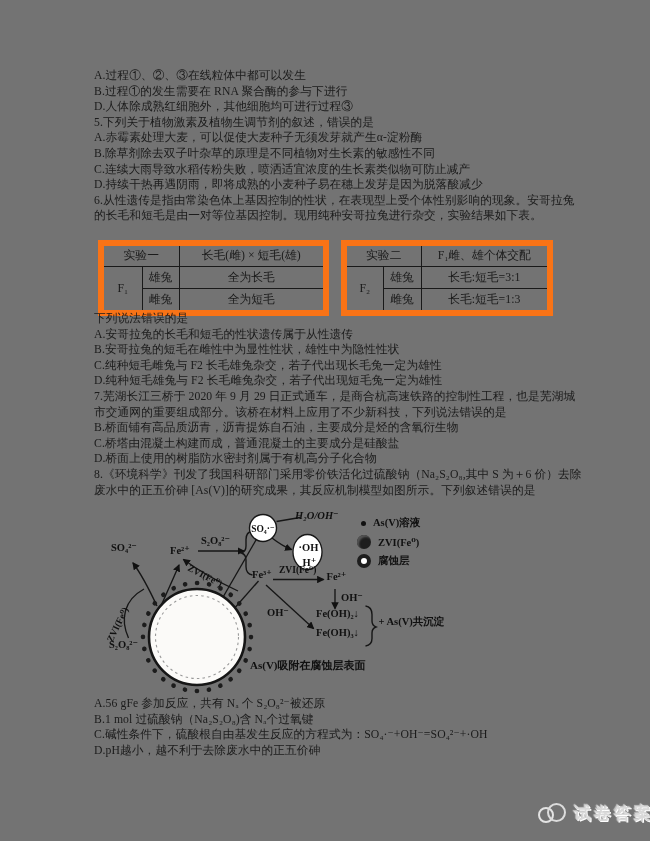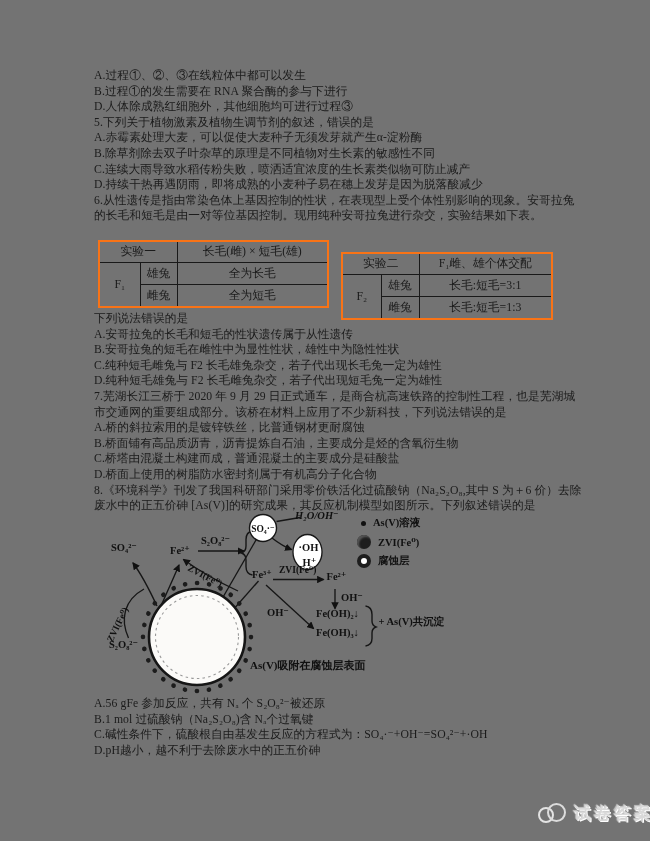--- a/index.html
+++ b/index.html
@@ -2,25 +2,25 @@
 <html><head>
 <meta charset="utf-8">
 <style>
   html,body{margin:0;padding:0;background:#888;}
   .page{position:relative;width:650px;height:841px;background:#737373;overflow:hidden;
         font-family:"Liberation Serif","DejaVu Serif",serif;color:#1b1b1b;padding-left:46px;}
   .col{position:absolute;left:94px;width:490px;}
   #blockA{top:68px;} #blockB{top:311px;} #blockC{top:696px;}
   .ln{height:15.6px;line-height:15.6px;font-size:11.7px;letter-spacing:.1px;white-space:nowrap;}
   
-  .gtable{position:absolute;border-collapse:collapse;table-layout:fixed;font-size:11.8px;border:2px solid #f97316;}
+  .gtable{position:absolute;border-collapse:collapse;table-layout:fixed;font-size:11.8px;border:6px solid #f97316;}
   .gtable td{border:1.5px solid #191919;text-align:center;vertical-align:middle;padding:0;line-height:1;}
   .gtable tr.hd td{height:20px;} .gtable tr.dr td{height:21px;}
   #table1{left:98px;top:240px;width:231px;}
-  #table2{left:341px;top:252px;width:212px;border-radius:21px;}
+  #table2{left:341px;top:240px;width:212px;border-radius:21px;}
   
   .diagram{position:absolute;left:95px;top:505px;width:460px;height:192px;}
   .diagram svg{position:absolute;left:0;top:0;}
   .dlab{position:absolute;font-weight:bold;font-size:10.5px;line-height:12px;white-space:nowrap;color:#101010;}
   .dlab.small{font-size:9.5px;}
   .rot-curve{transform:rotate(27deg);transform-origin:left top;}
   .rot-left{transform:rotate(-64deg);transform-origin:left bottom;}
   .legend-row{position:absolute;display:flex;align-items:center;gap:7px;height:16px;}
   .sym-dot{width:5px;height:5px;border-radius:50%;background:#111;}
   .sym-zvi{width:14px;height:14px;border-radius:50%;background:#1e1e1e;box-shadow:inset 2px 2px 2px #555;}
@@ -99,21 +99,20 @@
     </table>
 
   <div class="col" id="blockB">
     <div class="ln">下列说法错误的是</div>
     <div class="ln">A.安哥拉兔的长毛和短毛的性状遗传属于从性遗传</div>
     <div class="ln">B.安哥拉兔的短毛在雌性中为显性性状，雄性中为隐性性状</div>
     <div class="ln">C.纯种短毛雌兔与 F2 长毛雄兔杂交，若子代出现长毛兔一定为雄性</div>
     <div class="ln">D.纯种短毛雄兔与 F2 长毛雌兔杂交，若子代出现短毛兔一定为雄性</div>
     <div class="ln">7.芜湖长江三桥于 2020 年 9 月 29 日正式通车，是商合杭高速铁路的控制性工程，也是芜湖城</div>
     <div class="ln">市交通网的重要组成部分。该桥在材料上应用了不少新科技，下列说法错误的是</div>
-    <div class="ln">A.桥的斜拉索用的是镀锌铁丝，比普通钢材更耐腐蚀</div>
     <div class="ln">B.桥面铺有高品质沥青，沥青提炼自石油，主要成分是烃的含氧衍生物</div>
     <div class="ln">C.桥塔由混凝土构建而成，普通混凝土的主要成分是硅酸盐</div>
     <div class="ln">D.桥面上使用的树脂防水密封剂属于有机高分子化合物</div>
     <div class="ln">8.《环境科学》刊发了我国科研部门采用零价铁活化过硫酸钠（Na₂S₂O₈,其中 S 为＋6 价）去除</div>
     <div class="ln">废水中的正五价砷 [As(V)]的研究成果，其反应机制模型如图所示。下列叙述错误的是</div>
   </div>
 
   <div class="diagram">
     <svg width="460" height="192" viewBox="0 0 460 192">
       <defs>

